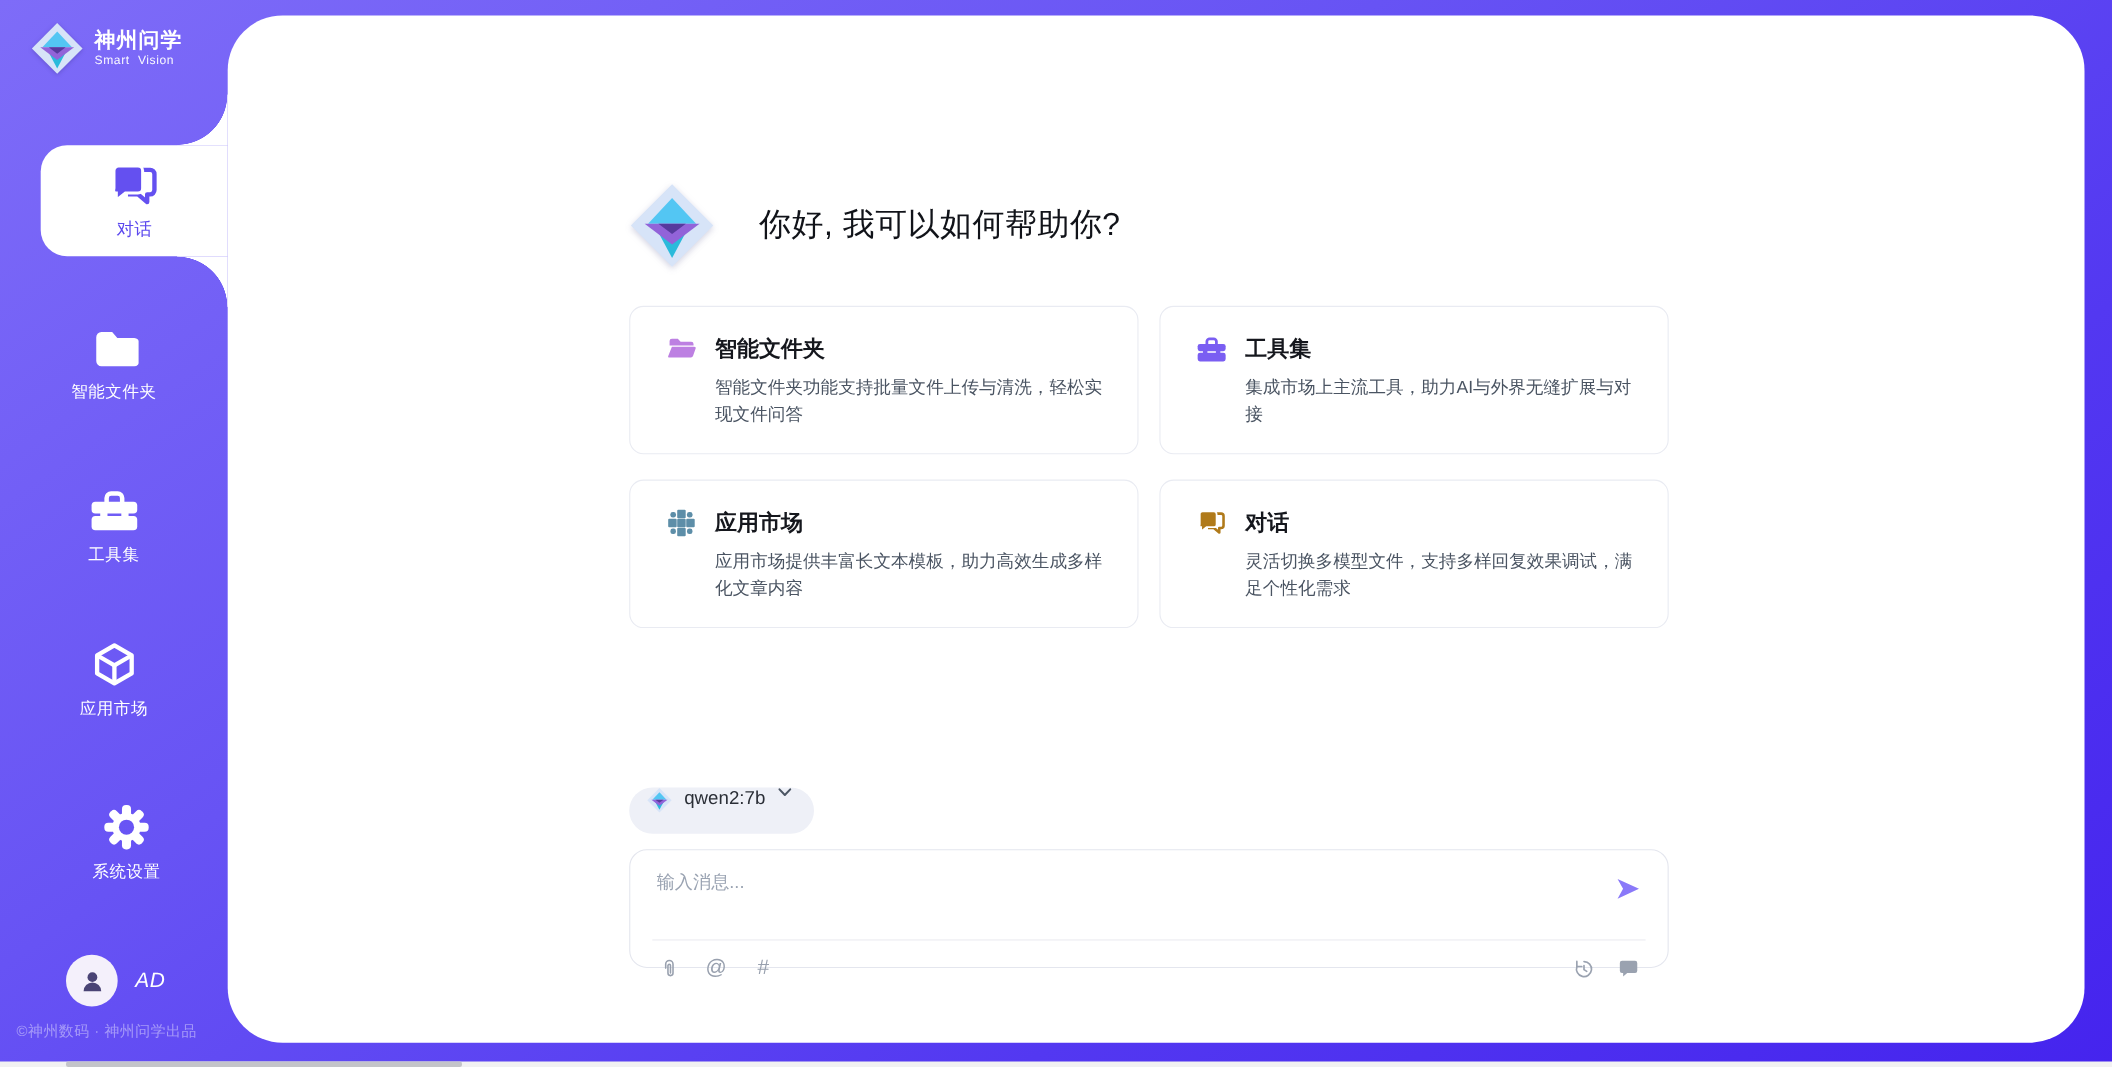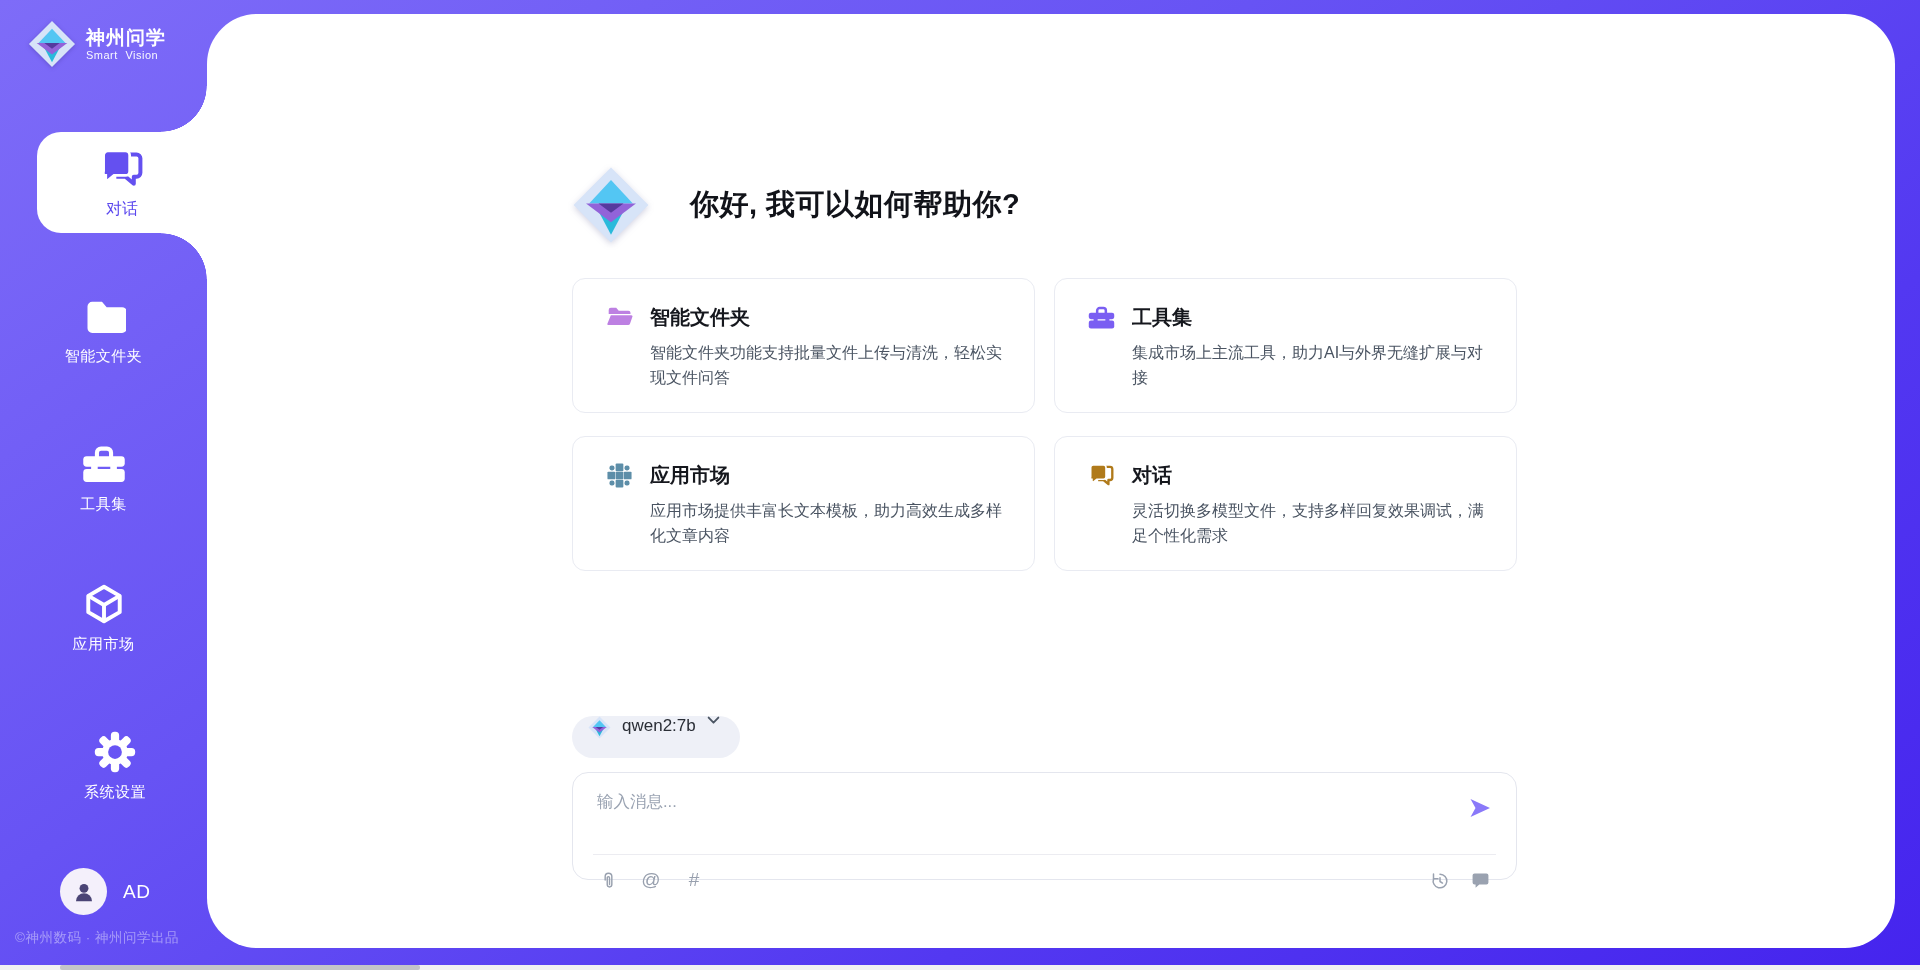--- a/index.html
+++ b/index.html
@@ -42,30 +42,30 @@
   .nav-item .nav-ico { width:44px; height:44px; color:#fff; }
   .nav-item .nav-label { font-size:15px; letter-spacing:.5px; }
   #nav-folders { top:294px; }
   #nav-tools   { top:442px; }
   #nav-market  { top:582px; }
   #nav-settings{ top:730px;padding-left:23px; }
 
   .user-row { position:absolute; left:60px; top:868px; display:flex; align-items:center; gap:16px; cursor:pointer; }
   .avatar { width:47px; height:47px; border-radius:50%; background:#f4f0fb; display:flex; align-items:center; justify-content:center; }
   .avatar svg { width:26px; height:26px; color:#4a4475; }
-  .user-initials { font-size:19px; color:#fff; letter-spacing:.5px; }
+  .user-initials { font-size:19px; color:#fff; letter-spacing:.5px;font-style:italic; }
   .copyright { position:absolute; left:15px; top:929px; font-size:13.5px; color:rgba(255,255,255,.42); letter-spacing:.5px; }
 
   
   .main { position:absolute; left:207px; top:14px; width:1688px; height:934px; background:#fff; border-radius:50px; }
   .center-col { position:absolute; left:365px; top:0; width:945px; height:100%; }
 
   .hero { position:absolute; top:152px; left:0; display:flex; align-items:center; gap:40px; }
   .hero .diamond { width:78px; height:78px; filter:drop-shadow(0 2px 3px rgba(80,80,140,.25)); }
-  .greeting { font-size:29px; font-weight:700; color:#111319; letter-spacing:.5px; }
+  .greeting { font-size:29px; font-weight:400; color:#111319; letter-spacing:.5px; }
 
   .cards { position:absolute; top:264px; left:0; width:945px; display:grid; grid-template-columns:463px 463px; column-gap:19px; row-gap:23px; }
   .card {
     border:1px solid #e9ebf2; border-radius:13px; background:#fff;
     min-height:126px; padding:25px 26px 22px 33px; cursor:pointer;
   }
   .card-head { display:flex; align-items:center; gap:17px; }
   .card-ico { width:27px; height:27px; flex:0 0 27px; }
   .card-title { font-size:20px; font-weight:700; color:#15171d; }
   .card-desc { margin:9px 0 0 44px; font-size:16px; line-height:25px; color:#4a5462; }

